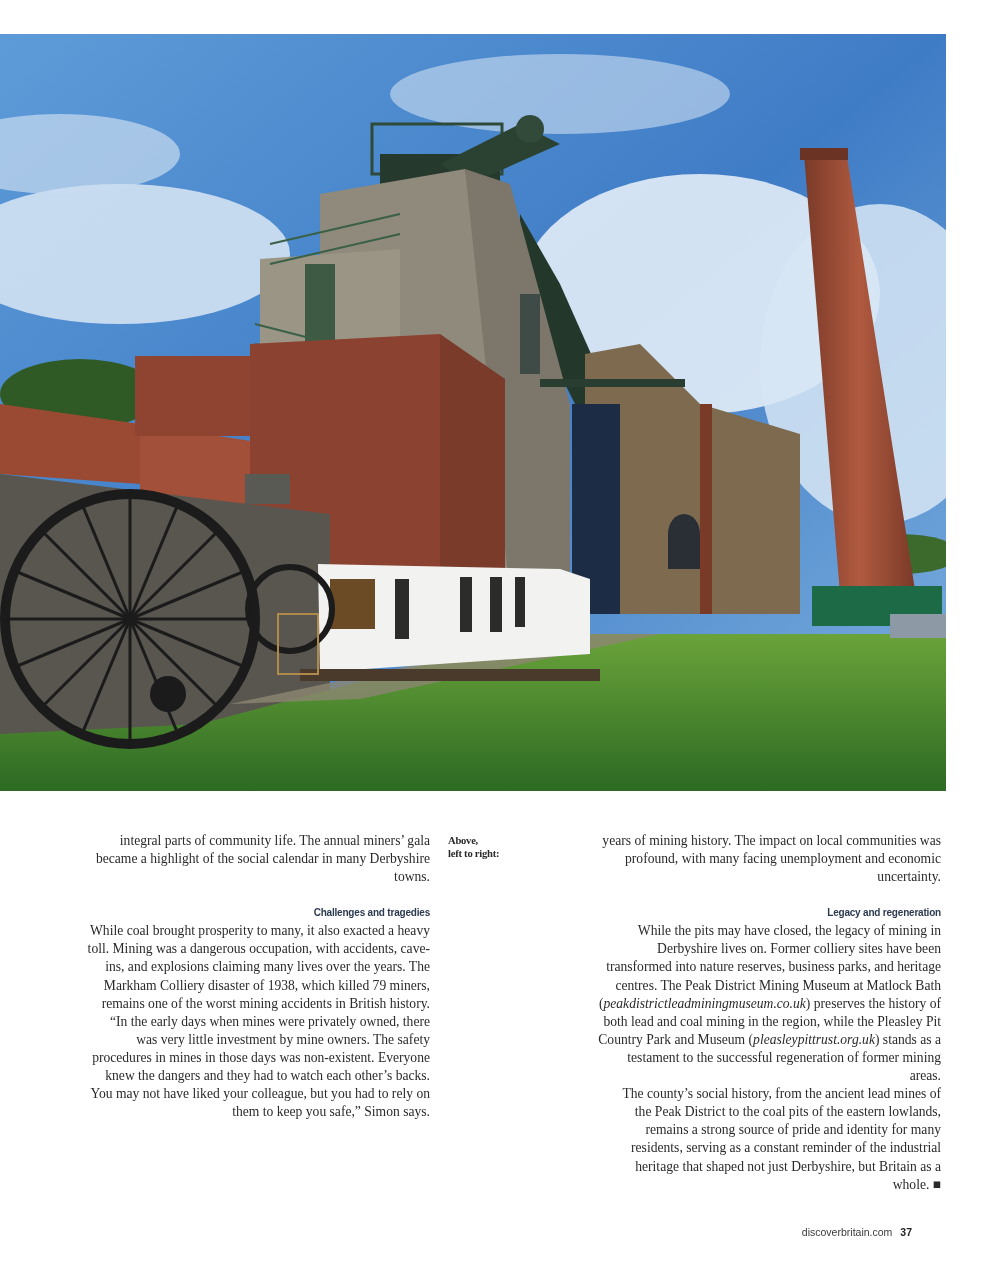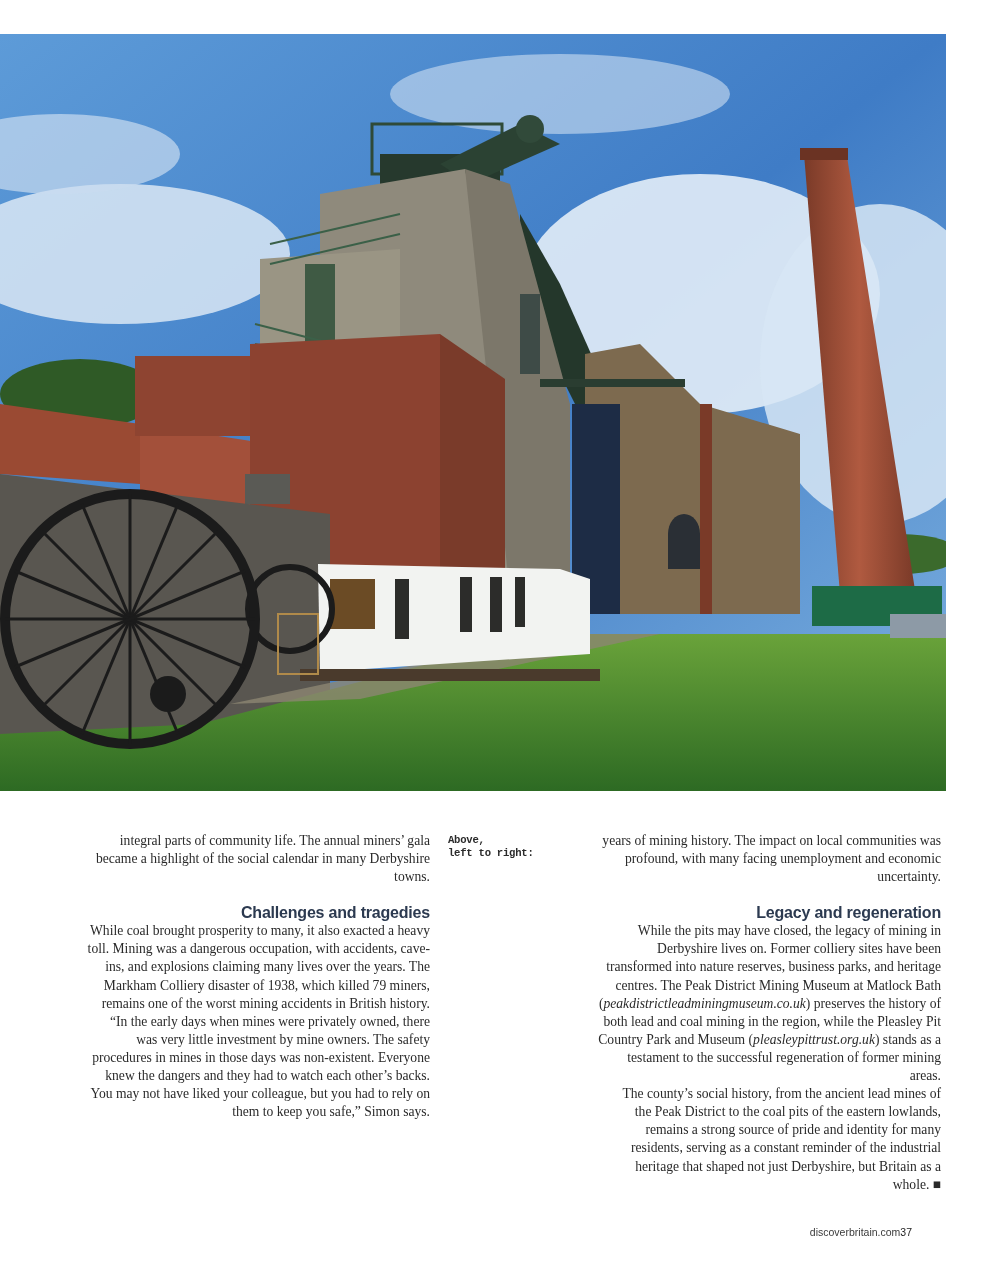--- a/index.html
+++ b/index.html
@@ -2,28 +2,28 @@
 <html><head>
 <meta charset="utf-8">
 <style>
   html, body { margin: 0; padding: 0; background: #ffffff; }
   body { width: 981px; height: 1280px; position: relative; overflow: hidden; }
   .photo { position: absolute; left: 0; top: 34px; width: 946px; height: 757px; overflow: hidden; background: #3d79c3; }
   .photo svg { display: block; }
   .col { position: absolute; font-family: "Liberation Serif", "DejaVu Serif", serif; font-size: 13.6px; line-height: 18.1px; color: #2a2a2a; text-align: right; }
   .col p { margin: 0; }
   .col p.indent { text-indent: 12px; }
-  .col h3 { margin: 0; font-family: "Liberation Sans", "DejaVu Sans", sans-serif; font-weight: bold; font-size: 16px; line-height: 18px; color: #2c3a50; letter-spacing: -0.2px; }
+  .col h3 { margin: 0; font-family: "Liberation Sans", "DejaVu Sans", sans-serif; font-weight: bold; font-size: 10px; line-height: 18px; color: #2c3a50; letter-spacing: -0.2px; }
   .gap { height: 18px; }
   .col-left { left: 85px; top: 832px; width: 345px; }
   .col-right { left: 596px; top: 832px; width: 345px; }
-  .caption { position: absolute; left: 448px; top: 834px; width: 105px; font-family: Liberation Mono, monospace; font-size: 10.6px; line-height: 13.2px; color: #2a2a2a; letter-spacing: -0.25px; }
+  .caption { position: absolute; left: 448px; top: 834px; width: 105px; font-family: Liberation Serif, serif; font-size: 10.6px; line-height: 13.2px; color: #2a2a2a; letter-spacing: -0.25px; }
   .caption b { display: block; font-weight: bold; }
   .folio { position: absolute; right: 69px; top: 1226px; font-family: "Liberation Sans", "DejaVu Sans", sans-serif; font-size: 10.5px; color: #3a3a3a; }
-  .folio .num { font-weight: normal; margin-left: 0; color: #222; }
+  .folio .num { font-weight: bold; margin-left: 8px; color: #222; }
   em { font-style: italic; }
 </style>
 </head>
 <body>
 
 <div class="photo">
   <svg width="946" height="757" viewBox="0 0 946 757" xmlns="http://www.w3.org/2000/svg">
     <defs>
       <linearGradient id="sky" x1="0" y1="0" x2="1" y2="1">
         <stop offset="0" stop-color="#5d9bd8"></stop>

